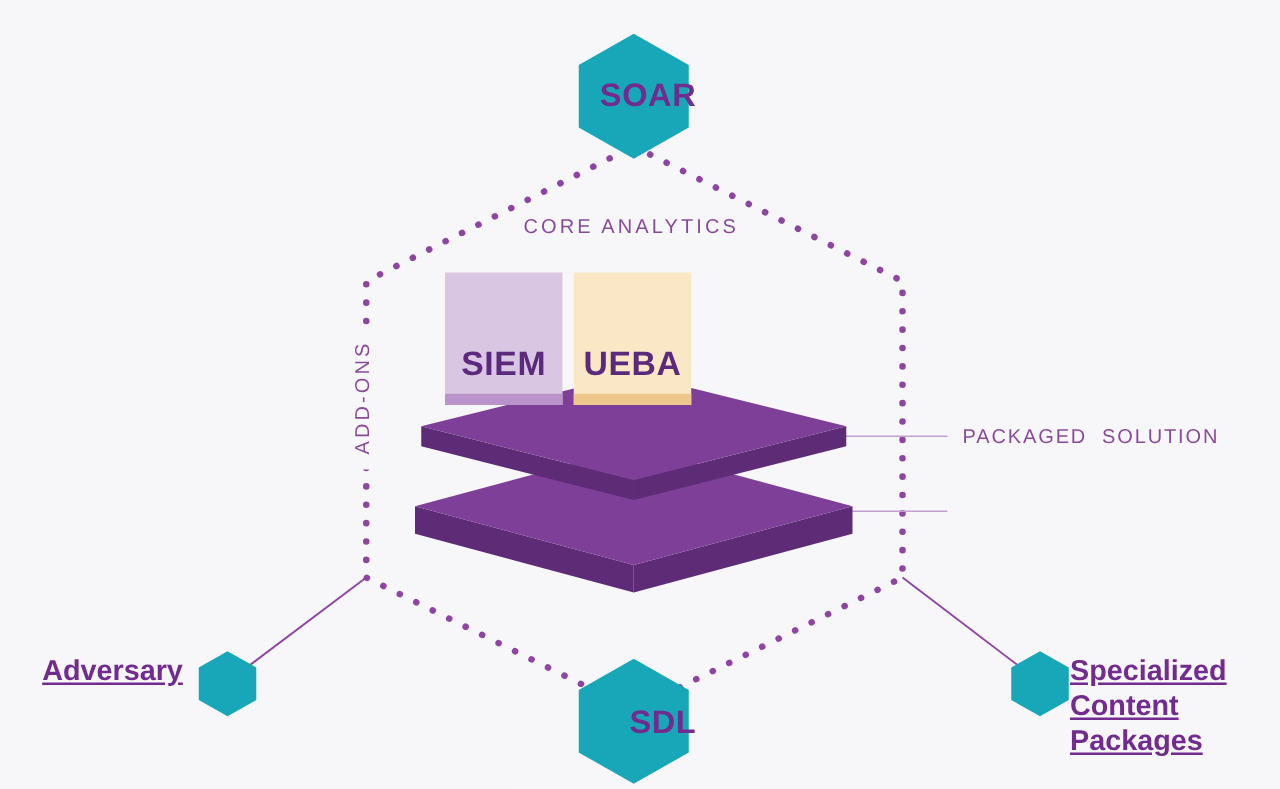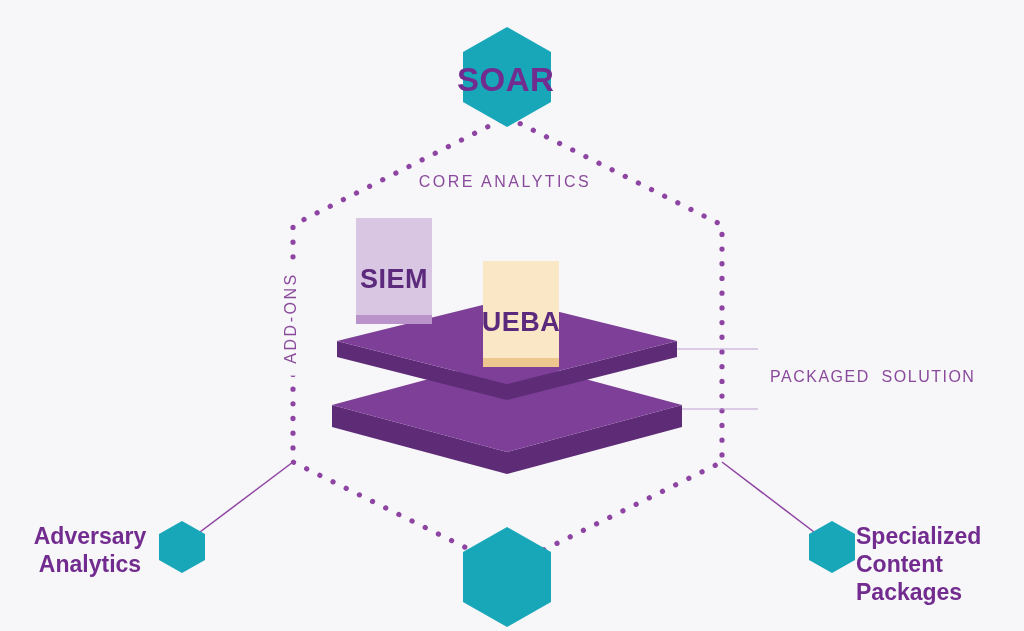--- a/index.html
+++ b/index.html
@@ -16,60 +16,61 @@
   .dots{fill:none;stroke:var(--dot);stroke-width:5.2;stroke-linecap:round;stroke-dasharray:0.1 14.6;}
   .connector{stroke:var(--dot);stroke-width:1.5;}
   .leader{stroke:var(--leader_line);stroke-width:1.2;}
   .hex{fill:var(--teal);}
   .plat-top{fill:var(--platform_top);}
   .plat-side{fill:var(--platform_side);}
 
   
   .overlay{position:absolute;}
   .hex-label{
-    width:100px;text-align:left;
-    font-size:33px;font-weight:700;color:var(--purple_dark);
+    width:100px;text-align:right;
+    font-size:26px;font-weight:700;color:var(--purple_dark);
     letter-spacing:0.5px;
   }
   .soar-label{left:457px;top:61px;}
   .sdl-label{left:457px;top:562px;}
 
   .small-caps{
     font-size:16px;color:var(--purple_label);
     letter-spacing:2.5px;white-space:pre;
   }
   .core-title{left:355px;top:173px;width:300px;text-align:center;}
-  .packaged-label{left:770px;top:341px;letter-spacing:1.5px;margin-top:27px;}
+  .packaged-label{left:770px;top:341px;letter-spacing:1.5px;}
   .behavioral-label{left:770px;top:401px;letter-spacing:1.5px;}
 
   .addons-wrap{
     left:291px;top:318px;
     transform:translate(-50%,-50%) rotate(-90deg);
     background:var(--background);
     padding:6px 12px;
     white-space:nowrap;
   }
 
   .box{
-    position:absolute;top:218px;width:76px;height:97px;
+    position:absolute;top:218px;width:94px;height:97px;
     border-bottom:9px solid;
     display:flex;align-items:flex-end;justify-content:center;
-    padding-bottom:20px;box-sizing:border-box;
+    padding-bottom:8px;box-sizing:border-box;
     height:106px;
   }
   .box .box-label{
     font-size:27px;font-weight:700;color:var(--box_text);letter-spacing:0.5px;
   }
   .box-siem{left:356px;background:var(--siem_face);border-bottom-color:var(--siem_edge);}
-  .box-ueba{left:483px;background:var(--ueba_face);border-bottom-color:var(--ueba_edge);margin-top:43px;}
+  .box-ueba{left:459px;background:var(--ueba_face);border-bottom-color:var(--ueba_edge);}
   .box-xdr{left:562px;background:var(--xdr_face);border-bottom-color:var(--xdr_edge);}
 
   .callout{
     font-size:23px;font-weight:700;color:var(--purple_dark);
     line-height:28px;
+    text-decoration:underline;
   }
   .callout-left{left:16px;top:522px;width:148px;text-align:center;}
   .callout-right{left:856px;top:522px;width:180px;text-align:left;}
 </style>
 </head>
 <body>
 
 <div class="stage">
 
   <svg width="1024" height="631" viewBox="0 0 1024 631">
@@ -90,37 +91,37 @@
     <polygon class="plat-side" points="677,341 507,384 507,400 677,357"></polygon>
     <polygon class="plat-top" points="337,341 507,299 677,341 507,384"></polygon>
 
     <polygon class="hex" points="507,27 551,52 551,102 507,127 463,102 463,52"></polygon>
     <polygon class="hex" points="507,527 551,552 551,602 507,627 463,602 463,552"></polygon>
     <polygon class="hex" points="182,521 205,534 205,560 182,573 159,560 159,534"></polygon>
     <polygon class="hex" points="832,521 855,534 855,560 832,573 809,560 809,534"></polygon>
   </svg>
 
   <div class="overlay hex-label soar-label">SOAR</div>
+  <div class="overlay hex-label sdl-label">SDL</div>
 
   <div class="overlay small-caps core-title">CORE ANALYTICS</div>
 
   <div class="box box-siem">
     <span class="box-label">SIEM</span>
   </div>
   <div class="box box-ueba">
     <span class="box-label">UEBA</span>
   </div>
 
   <div class="overlay small-caps packaged-label">PACKAGED  SOLUTION</div>
 
   <div class="overlay small-caps addons-wrap">ADD-ONS</div>
 
   <div class="overlay callout callout-left">
     <div>Adversary</div>
-    <div>Analytics</div>
   </div>
 
   <div class="overlay callout callout-right">
     <div>Specialized</div>
     <div>Content</div>
     <div>Packages</div>
   </div>
 
 </div>
 

